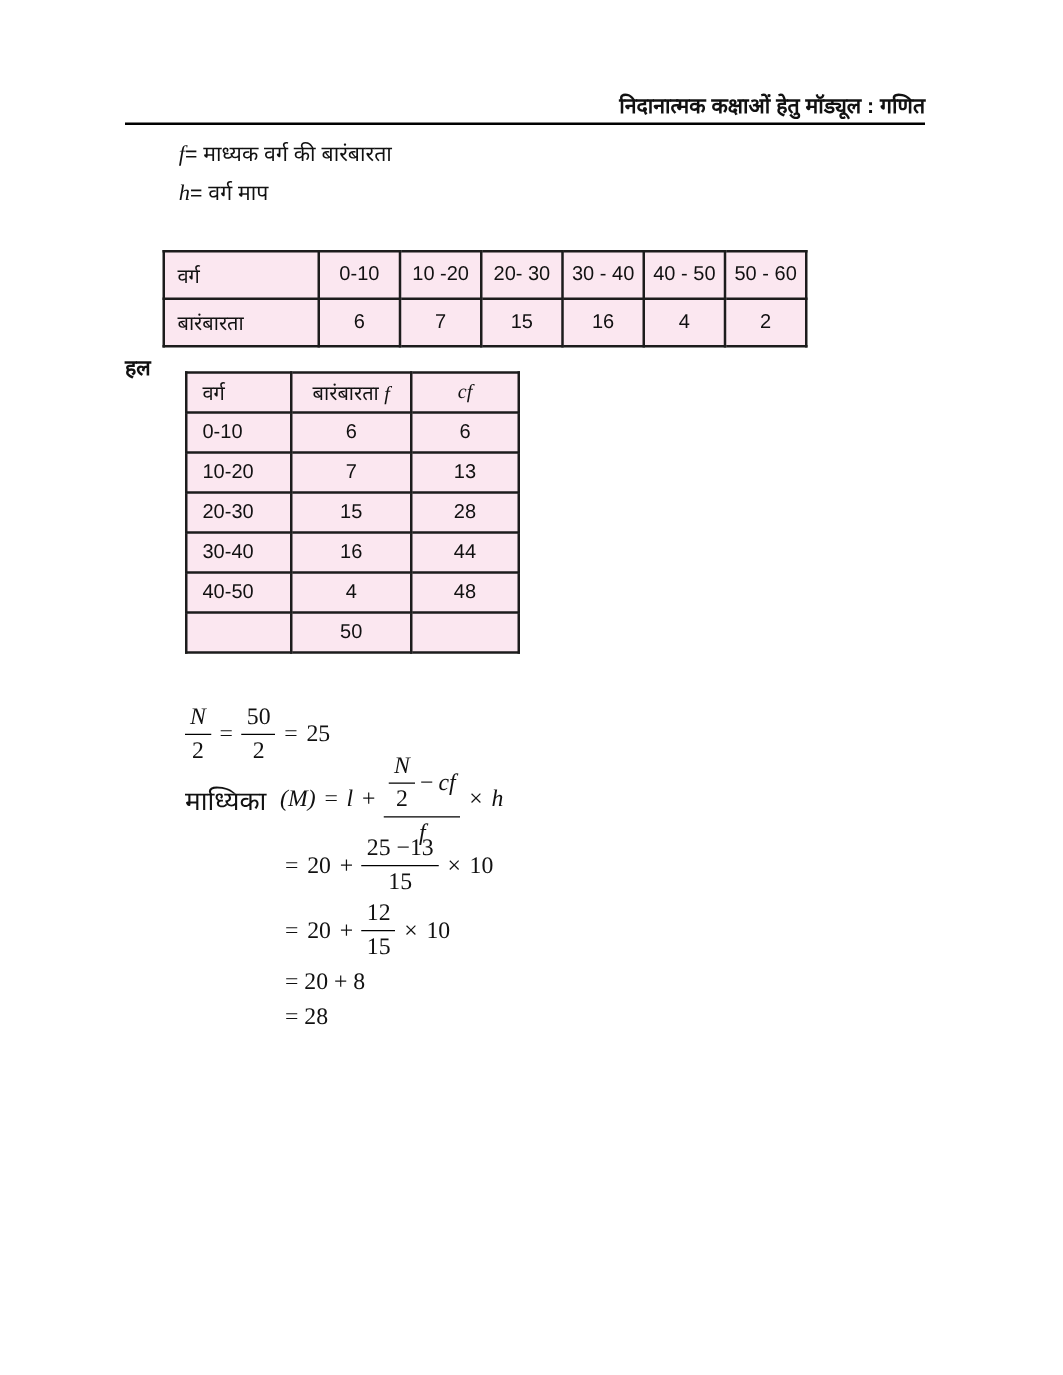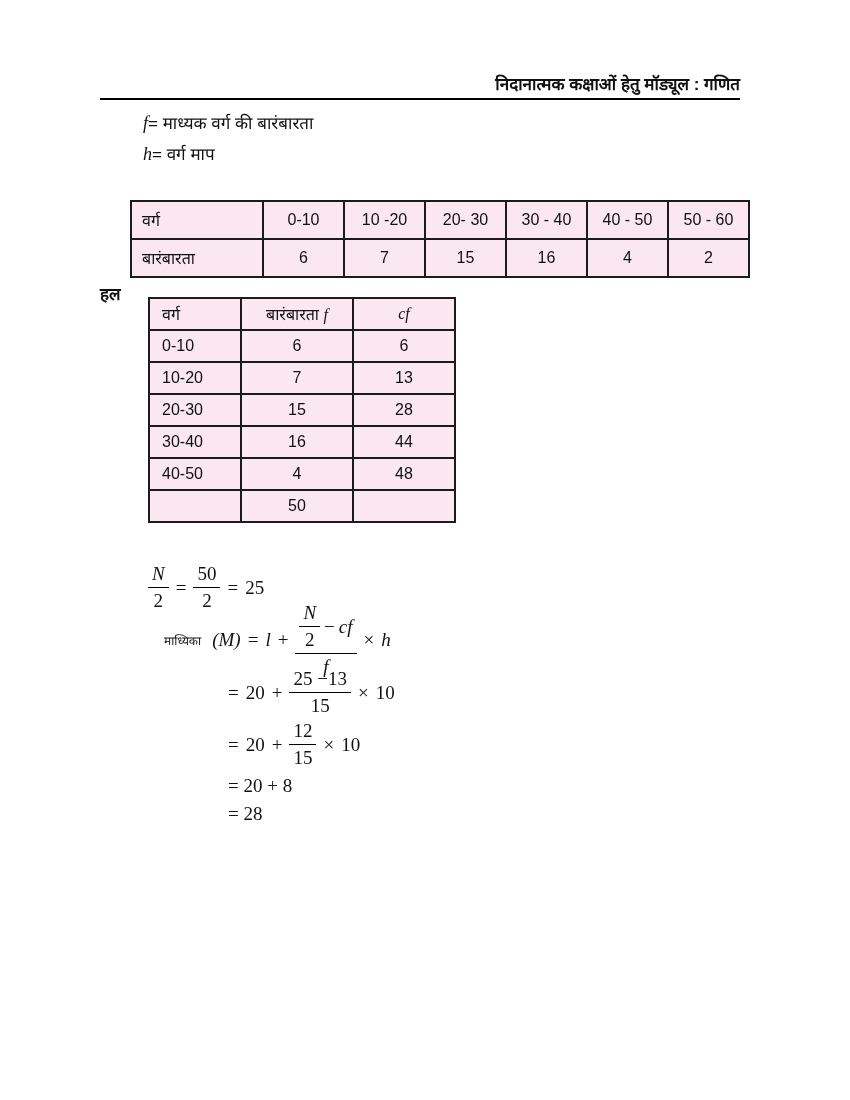--- a/index.html
+++ b/index.html
@@ -14,41 +14,41 @@
   .def-line{position:absolute;font-size:17px;}
   .def-f{left:143px;top:111px;}
   .def-h{left:143px;top:142px;}
   .serif-var{font-family:"Liberation Serif",serif;font-style:italic;font-size:18px;}
   
   .example-line{position:absolute;left:108px;top:172px;font-size:17px;}
   .example-label{font-weight:bold;margin-right:14px;}
   
   table{border-collapse:collapse;position:absolute;}
   td,th{border:2px solid #1c1c1c;background:#fbe7f0;font-weight:normal;
-        font-size:16px;color:#111;padding:0 12px;}
+        font-size:16px;color:#111;padding:0 4px;}
   .t1{left:130px;top:200px;}
   .t1 td{height:36px;text-align:center;}
   .t1 td.label-col{width:108px;text-align:left;padding-left:10px;}
   .t1 td.num-col{width:55px;}
   .t2{left:148px;top:297px;}
   .t2 th,.t2 td{height:30px;}
   .t2 .c0{width:66px;text-align:left;padding-left:12px;}
   .t2 .c1{width:86px;text-align:center;}
   .t2 .c2{width:76px;text-align:center;}
   .solution-label{position:absolute;left:100px;top:282px;font-size:17px;font-weight:bold;}
   .math-serif{font-family:"Liberation Serif",serif;}
   .ital{font-style:italic;}
   
   .math-row{position:absolute;display:flex;align-items:center;gap:7px;
             font-family:"Liberation Serif",serif;font-size:19px;color:#111;white-space:nowrap;}
   .frac{display:inline-flex;flex-direction:column;vertical-align:middle;}
   .frac .fr-top{border-bottom:1.6px solid #000;padding:0 4px 2px;display:flex;
                 align-items:center;justify-content:center;gap:4px;}
   .frac .fr-bot{padding-top:2px;display:flex;justify-content:center;align-items:center;}
-  .hindi-label{font-family:Liberation Mono, monospace;font-size:12px;margin-right:4px;margin-left:16px;}
+  .hindi-label{font-family:Liberation Mono, monospace;font-size:21px;margin-right:4px;}
   
   .footer-band{
     position:absolute;left:110px;top:1012px;width:630px;height:17px;box-sizing:border-box;
     border:1px solid #000;outline:1px solid #000;outline-offset:2px;
     background-color:#fff;
     background-image:
       repeating-linear-gradient(45deg, rgba(40,40,40,0.85) 0 1px, transparent 1px 4px),
       repeating-linear-gradient(135deg, rgba(40,40,40,0.85) 0 1px, transparent 1px 4px);
   }
   .footer-circle{

